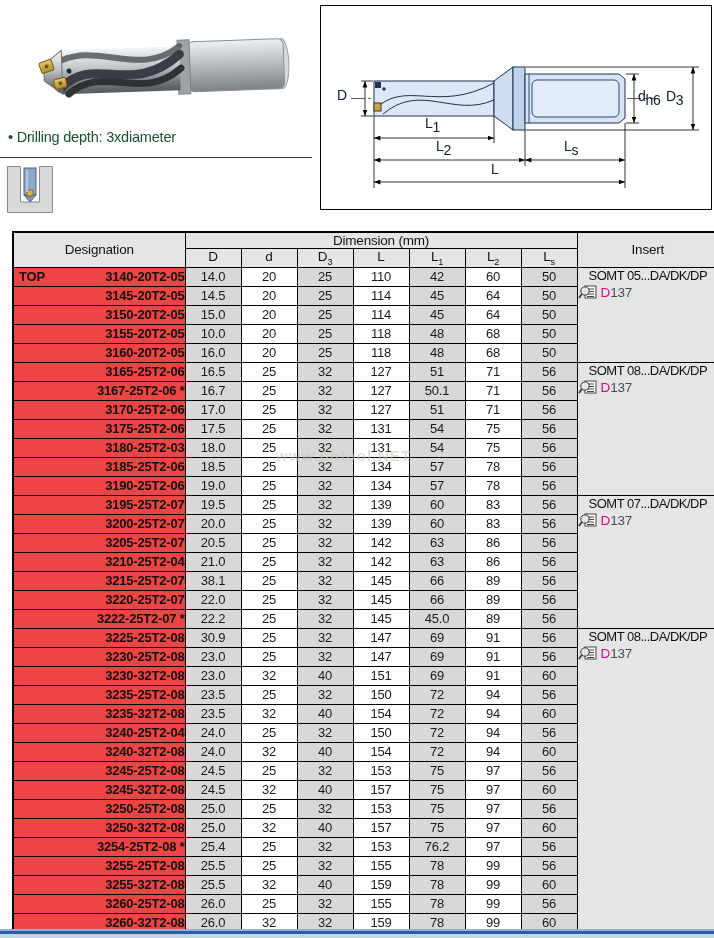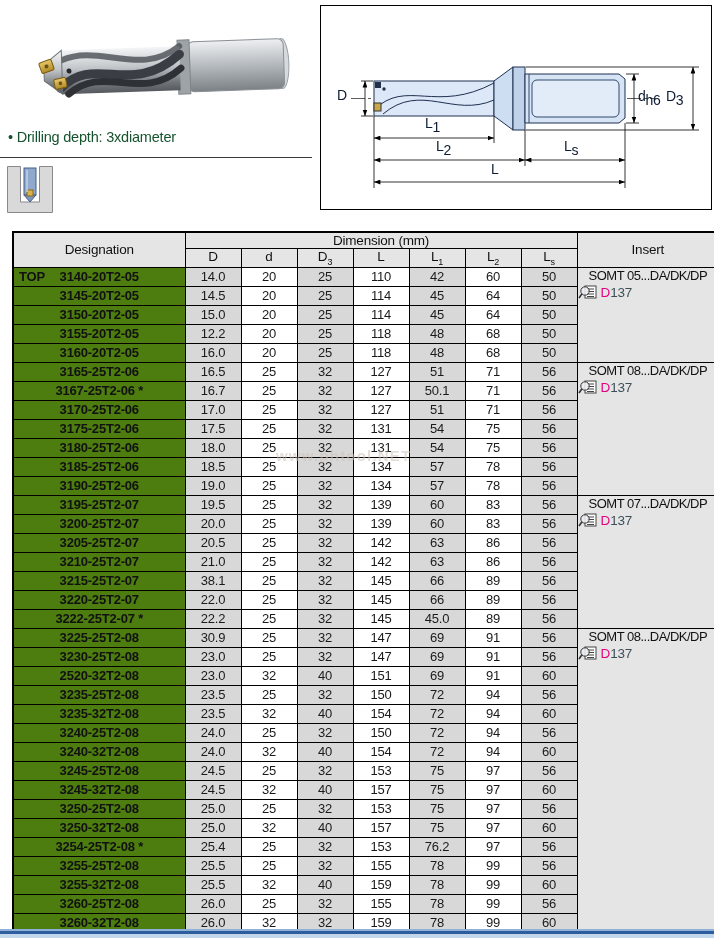--- a/index.html
+++ b/index.html
@@ -22,21 +22,21 @@
   table.dim{
     position:absolute;left:12px;top:231px;width:706px;
     border-collapse:collapse;table-layout:fixed;
     font-size:13px;letter-spacing:-0.2px;
   }
   table.dim{border:2px solid #000;}
   table.dim th, table.dim td{border:1px solid #000;padding:0;}
   thead th{background:#e5e5e5;font-weight:normal;font-size:13.5px;text-align:center;height:15px;}
   thead tr:last-child th{border-bottom:1.5px solid #000;}
   thead th sub{font-size:9px;}
-  td.des{position:relative;background:#4d7c0f;font-weight:bold;font-size:13px;text-align:center;padding-left:30px;height:18px;white-space:nowrap;}
+  td.des{position:relative;background:#ef4444;font-weight:bold;font-size:13px;text-align:right;padding-left:30px;height:18px;white-space:nowrap;}
   td.des .top{position:absolute;left:5px;font-weight:bold;}
   td.des .star{font-weight:bold;}
   td.num{text-align:center;background:#fff;color:#1a1a1a;}
   td.num.shade{background:#d8d8d8;}
   th.sh.shade{background:#e5e5e5;}
   td.insert{background:#e5e5e5;vertical-align:top;text-align:center;padding:2px 0 0 6px;}
   .ins1{font-size:13px;letter-spacing:-0.5px;white-space:nowrap;}
   .ins2{margin-top:2px;display:flex;align-items:center;gap:3px;font-size:13.5px;}
   .refD{color:#e6007e;}
   .refN{color:#3d4e58;}
@@ -234,21 +234,21 @@
         <td class="num shade">15.0</td>
         <td class="num">20</td>
         <td class="num shade">25</td>
         <td class="num">114</td>
         <td class="num shade">45</td>
         <td class="num">64</td>
         <td class="num shade">50</td>
       </tr>
       <tr>
         <td class="des"><span>3155-20T2-05</span></td>
-        <td class="num shade">12.2</td>
+        <td class="num shade">10.0</td>
         <td class="num">20</td>
         <td class="num shade">25</td>
         <td class="num">118</td>
         <td class="num shade">48</td>
         <td class="num">68</td>
         <td class="num shade">50</td>
       </tr>
       <tr>
         <td class="des"><span>3160-20T2-05</span></td>
         <td class="num shade">16.0</td>
@@ -308,21 +308,21 @@
         <td class="des"><span>3175-25T2-06</span></td>
         <td class="num shade">17.5</td>
         <td class="num">25</td>
         <td class="num shade">32</td>
         <td class="num">131</td>
         <td class="num shade">54</td>
         <td class="num">75</td>
         <td class="num shade">56</td>
       </tr>
       <tr>
-        <td class="des"><span>3180-25T2-06</span></td>
+        <td class="des"><span>3180-25T2-03</span></td>
         <td class="num shade">18.0</td>
         <td class="num">25</td>
         <td class="num shade">32</td>
         <td class="num">131</td>
         <td class="num shade">54</td>
         <td class="num">75</td>
         <td class="num shade">56</td>
       </tr>
       <tr>
         <td class="des"><span>3185-25T2-06</span></td>
@@ -383,21 +383,21 @@
         <td class="des"><span>3205-25T2-07</span></td>
         <td class="num shade">20.5</td>
         <td class="num">25</td>
         <td class="num shade">32</td>
         <td class="num">142</td>
         <td class="num shade">63</td>
         <td class="num">86</td>
         <td class="num shade">56</td>
       </tr>
       <tr>
-        <td class="des"><span>3210-25T2-07</span></td>
+        <td class="des"><span>3210-25T2-04</span></td>
         <td class="num shade">21.0</td>
         <td class="num">25</td>
         <td class="num shade">32</td>
         <td class="num">142</td>
         <td class="num shade">63</td>
         <td class="num">86</td>
         <td class="num shade">56</td>
       </tr>
       <tr>
         <td class="des"><span>3215-25T2-07</span></td>
@@ -458,21 +458,21 @@
         <td class="des"><span>3230-25T2-08</span></td>
         <td class="num shade">23.0</td>
         <td class="num">25</td>
         <td class="num shade">32</td>
         <td class="num">147</td>
         <td class="num shade">69</td>
         <td class="num">91</td>
         <td class="num shade">56</td>
       </tr>
       <tr>
-        <td class="des"><span>2520-32T2-08</span></td>
+        <td class="des"><span>3230-32T2-08</span></td>
         <td class="num shade">23.0</td>
         <td class="num">32</td>
         <td class="num shade">40</td>
         <td class="num">151</td>
         <td class="num shade">69</td>
         <td class="num">91</td>
         <td class="num shade">60</td>
       </tr>
       <tr>
         <td class="des"><span>3235-25T2-08</span></td>
@@ -488,21 +488,21 @@
         <td class="des"><span>3235-32T2-08</span></td>
         <td class="num shade">23.5</td>
         <td class="num">32</td>
         <td class="num shade">40</td>
         <td class="num">154</td>
         <td class="num shade">72</td>
         <td class="num">94</td>
         <td class="num shade">60</td>
       </tr>
       <tr>
-        <td class="des"><span>3240-25T2-08</span></td>
+        <td class="des"><span>3240-25T2-04</span></td>
         <td class="num shade">24.0</td>
         <td class="num">25</td>
         <td class="num shade">32</td>
         <td class="num">150</td>
         <td class="num shade">72</td>
         <td class="num">94</td>
         <td class="num shade">56</td>
       </tr>
       <tr>
         <td class="des"><span>3240-32T2-08</span></td>

